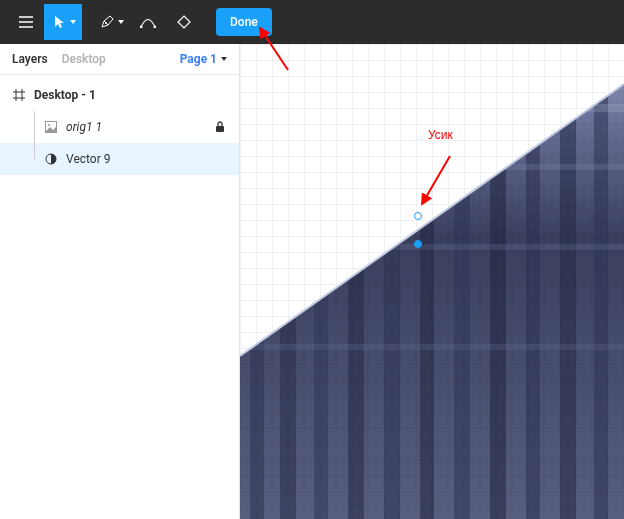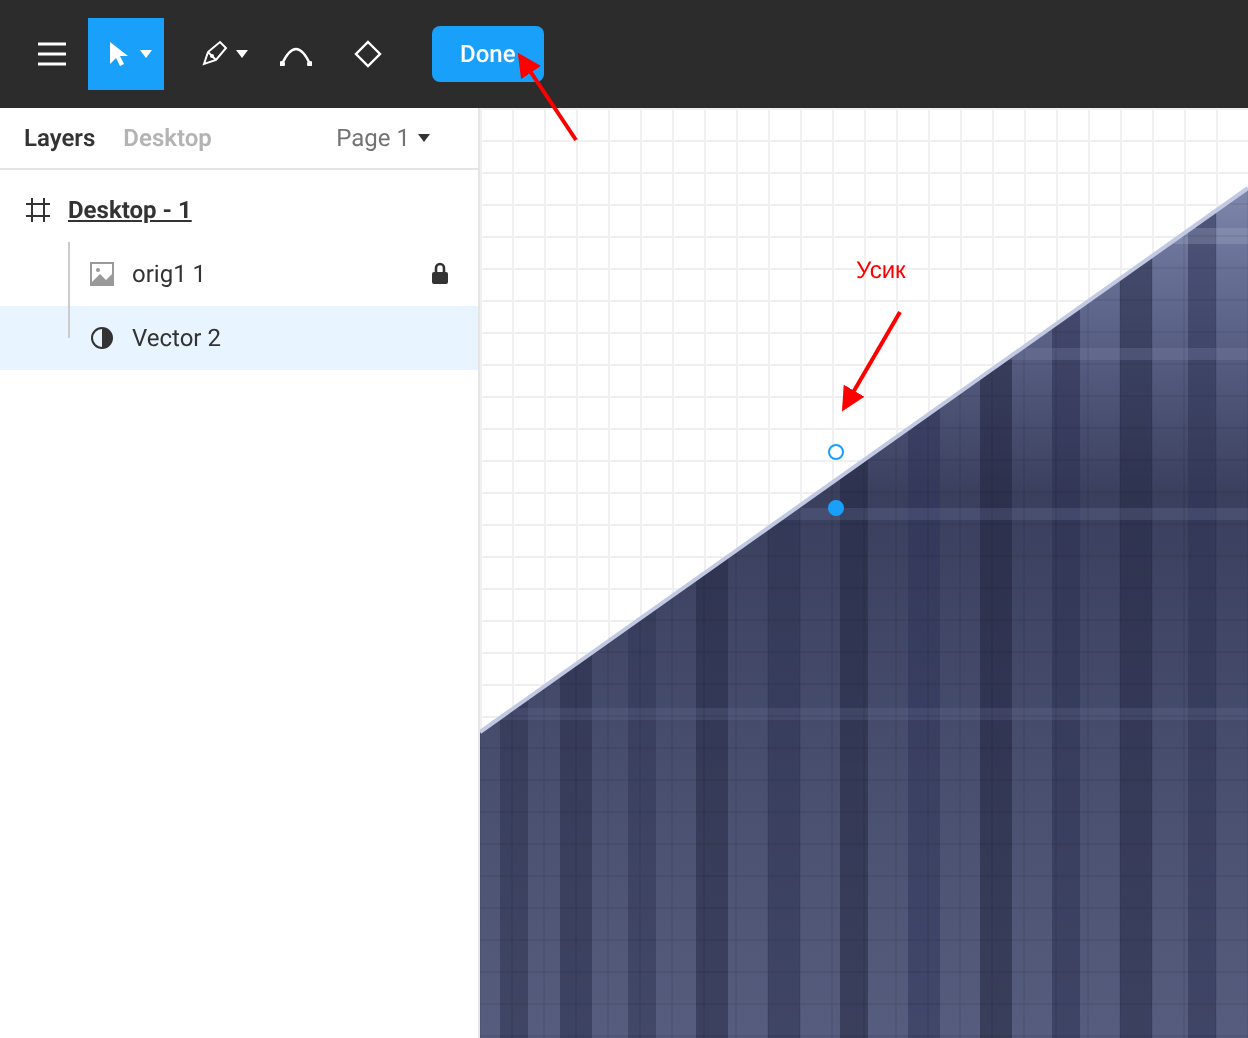--- a/index.html
+++ b/index.html
@@ -1,19 +1,19 @@
 <!DOCTYPE html>
 <html><head>
 <meta charset="utf-8">
 <style>
   * { box-sizing: border-box; margin: 0; padding: 0; font-family: -apple-system, BlinkMacSystemFont, "Segoe UI", Roboto, sans-serif; }
   html, body { width: 624px; height: 519px; overflow: hidden; background: #fff; }
 
   .toolbar {
-    height: 54px;
+    height: 44px;
     background: #2c2c2c;
     display: flex;
     align-items: center;
     padding-left: 8px;
     gap: 0;
   }
   .tb-btn {
     height: 36px;
     min-width: 36px;
     display: flex;
@@ -51,55 +51,55 @@
   .sidebar {
     width: 240px;
     border-right: 1px solid #e5e5e5;
     display: flex;
     flex-direction: column;
     background: #fff;
   }
   .sb-tabs {
     display: flex;
     align-items: center;
-    padding: 8px 24px 6px 12px;
+    padding: 8px 12px 6px 12px;
     font-size: 12px;
     gap: 14px;
   }
   .sb-tab { color: #b3b3b3; font-weight: 600; cursor: pointer; }
   .sb-tab.active { color: #333; }
   .sb-page {
     margin-left: auto;
-    color: #737373;
+    color: #3b82f6;
     display: flex;
     align-items: center;
     gap: 4px;
     cursor: pointer;
-    font-weight: 400;
+    font-weight: 700;
   }
   .sb-page .caret {
     width: 0; height: 0;
     border-left: 3px solid transparent;
     border-right: 3px solid transparent;
     border-top: 4px solid #333;
   }
   .sb-divider { height: 1px; background: #e5e5e5; margin: 2px 0 4px 0; }
 
   .layer-row {
     display: flex;
     align-items: center;
     height: 32px;
     padding: 0 12px;
     font-size: 12px;
     color: #333;
     cursor: pointer;
     gap: 8px;
   }
   .layer-row.selected { background: #e8f4ff; }
-  .layer-row .bold { font-weight: 700; text-decoration: underline; }
+  .layer-row .bold { font-weight: 700; }
   .layer-icon {
     width: 14px; height: 14px;
     display: flex; align-items: center; justify-content: center;
     color: #888;
     flex-shrink: 0;
   }
   .lock-icon {
     margin-left: auto;
     width: 12px; height: 12px;
     color: #333;
@@ -217,21 +217,21 @@
 
     <div class="layer-row">
       <span class="layer-icon">
         <svg width="12" height="12" viewBox="0 0 12 12">
             <path d="M3 0v12M9 0v12M0 3h12M0 9h12" stroke="#333" stroke-width="1"></path>
           </svg>
       </span>
       <span class="bold">Desktop - 1</span>
     </div>
 
-    <div class="layer-row" style="position:relative;">
+    <div class="layer-row" style="position:relative;font-style:italic;">
       <span class="tree-line mid"></span>
       <span class="layer-icon">
         <svg width="12" height="12" viewBox="0 0 12 12" fill="none">
             <rect x="0.5" y="0.5" width="11" height="11" stroke="#999"></rect>
             <circle cx="4" cy="4" r="1" fill="#999"></circle>
             <path d="M1 10 L5 6 L8 9 L11 6 V11 H1 Z" fill="#999"></path>
           </svg>
       </span>
       <span>orig1 1</span>
       <span class="lock-icon">
@@ -243,21 +243,21 @@
     </div>
 
     <div class="layer-row selected">
       <span class="tree-line"></span>
       <span class="layer-icon">
         <svg width="12" height="12" viewBox="0 0 12 12">
             <circle cx="6" cy="6" r="5" fill="none" stroke="#333" stroke-width="1"></circle>
             <path d="M6 1 A5 5 0 0 1 6 11 Z" fill="#333"></path>
           </svg>
       </span>
-      <span>Vector 2</span>
+      <span>Vector 9</span>
     </div>
   </div>
 
   <div class="canvas">
     <svg class="pixshape" width="384" height="483" viewBox="0 0 384 483" preserveAspectRatio="none">
       <defs>
         <clipPath id="tri">
             <path d="M0 483 L0 312 L384 40 L384 483 Z"></path>
           </clipPath>
         <linearGradient id="g1" x1="0" y1="0" x2="0" y2="1">

